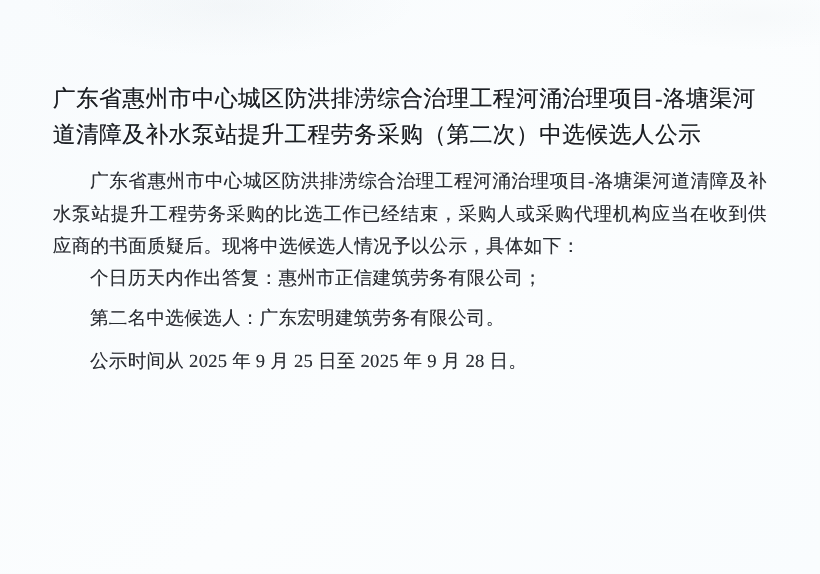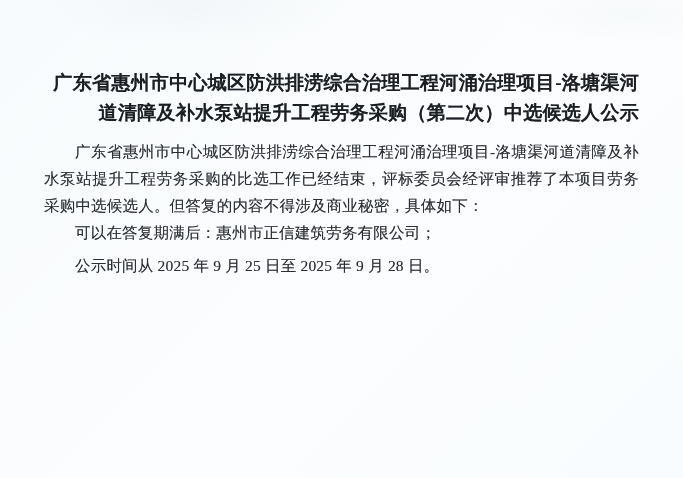--- a/index.html
+++ b/index.html
@@ -22,22 +22,22 @@
     background:
       radial-gradient(ellipse 220px 60px at 28% 1%, rgba(188,199,205,0.10), transparent 70%),
       radial-gradient(ellipse 160px 40px at 92% 3%, rgba(188,199,205,0.07), transparent 70%),
       linear-gradient(135deg, #f8fbfd 0%, #fbfdfe 55%, #f9fcfe 100%);
     color: #2a2d33;
   }
   .doc-title {
     margin: 0 0 10px 0;
     font-size: 19px;
     line-height: 30px;
-    font-weight: 700;
-    text-align: right;
+    font-weight: 400;
+    text-align: left;
     color: #1b1e23;
     letter-spacing: 0.3px;
     text-shadow: 0 0 0.5px rgba(27,30,35,0.55);
   }
   .para {
     margin: 0;
     font-size: 15.5px;
     line-height: 27px;
     text-align: justify;
     letter-spacing: 0.2px;
@@ -47,22 +47,23 @@
   .candidate-first  { margin-bottom: 6px; }
   .candidate-second { margin-bottom: 9px; }
 </style>
 </head>
 <body>
 
 <div class="page">
 
   <h1 class="doc-title">广东省惠州市中心城区防洪排涝综合治理工程河涌治理项目-洛塘渠河道清障及补水泵站提升工程劳务采购（第二次）中选候选人公示</h1>
 
-  <p class="para indent">广东省惠州市中心城区防洪排涝综合治理工程河涌治理项目-洛塘渠河道清障及补水泵站提升工程劳务采购的比选工作已经结束，评标委员会经评审推荐了本项目劳务采购中选候选人。但答复的内容不得涉及商业秘密，具体如下：</p>
+  <p class="para indent">广东省惠州市中心城区防洪排涝综合治理工程河涌治理项目-洛塘渠河道清障及补水泵站提升工程劳务采购的比选工作已经结束，采购人或采购代理机构应当在收到供应商的书面质疑后。现将中选候选人情况予以公示，具体如下：</p>
 
 
-  <p class="para indent candidate-first"><span>可以在答复期满后：</span><span>惠州市正信建筑劳务有限公司</span><span>；</span></p>
+  <p class="para indent candidate-first"><span>个日历天内作出答复：</span><span>惠州市正信建筑劳务有限公司</span><span>；</span></p>
 
+  <p class="para indent candidate-second"><span>第二名中选候选人：</span><span>广东宏明建筑劳务有限公司</span><span>。</span></p>
 
   <p class="para indent">公示时间从 2025 年 9 月 25 日至 2025 年 9 月 28 日。</p>
 
 
 </div>
 
 </body></html>

